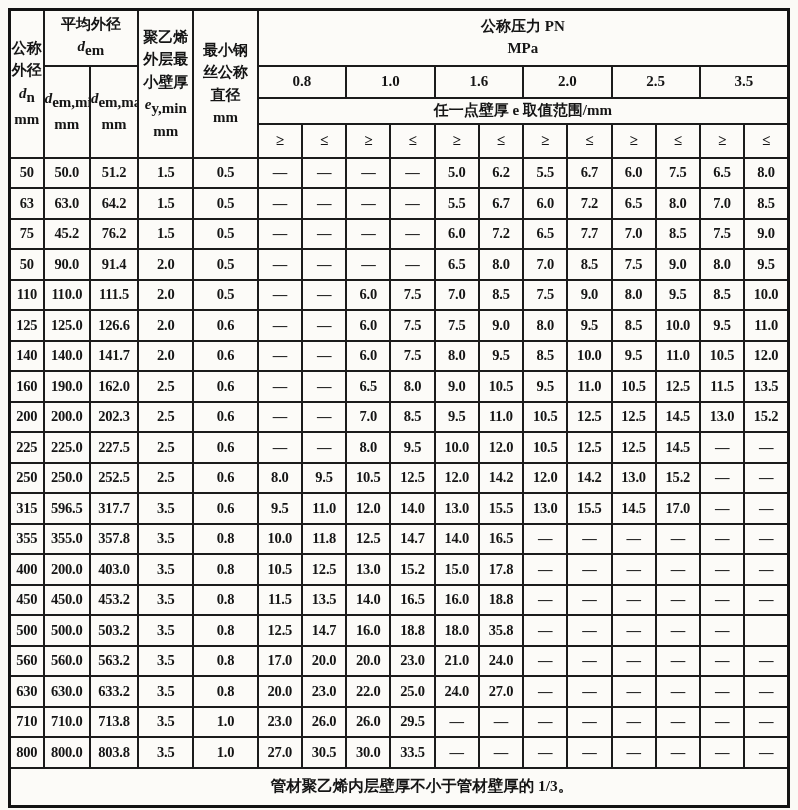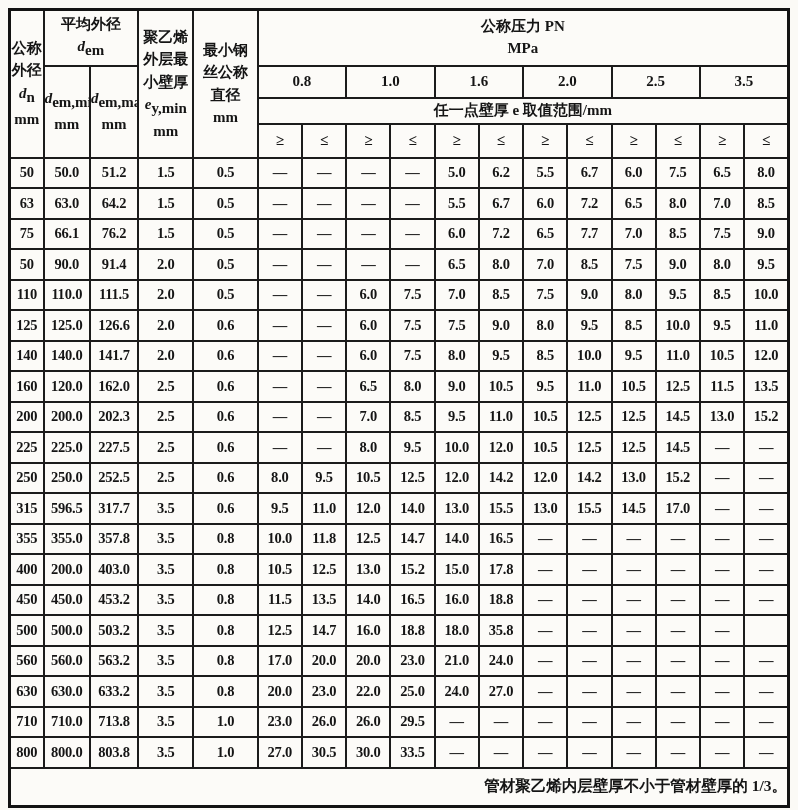--- a/index.html
+++ b/index.html
@@ -36,21 +36,21 @@
   col.c-v{width:44px;}
   thead th{font-size:15px;line-height:1.45;}
   tr.h1{height:56px;}
   tr.h2{height:32px;}
   tr.h3{height:26px;}
   tr.h4{height:34px;}
   tr.h4 th{font-size:15px;font-weight:bold;}
   tbody td{height:28.5px;font-size:14.5px;letter-spacing:-0.2px;}
   tfoot td{
     height:36px;
-    text-align:right;
+    text-align:center;
     padding-left:46px;
     font-size:15.5px;
   }
   .sym{font-size:15px;}
   .sym i{font-family:"Liberation Serif","DejaVu Serif",serif;font-style:italic;font-weight:bold;}
   .sym sub{font-size:15px;font-weight:bold;letter-spacing:0;}
   .stack div{line-height:1.5;}
   .tall{line-height:1.7;}
 </style>
 </head>
@@ -175,21 +175,21 @@
           <td>6.7</td>
           <td>6.0</td>
           <td>7.2</td>
           <td>6.5</td>
           <td>8.0</td>
           <td>7.0</td>
           <td>8.5</td>
         </tr>
         <tr>
           <td>75</td>
-          <td>66.1</td>
+          <td>45.2</td>
           <td>76.2</td>
           <td>1.5</td>
           <td>0.5</td>
           <td>—</td>
           <td>—</td>
           <td>—</td>
           <td>—</td>
           <td>6.0</td>
           <td>7.2</td>
           <td>6.5</td>
@@ -270,21 +270,21 @@
           <td>9.5</td>
           <td>8.5</td>
           <td>10.0</td>
           <td>9.5</td>
           <td>11.0</td>
           <td>10.5</td>
           <td>12.0</td>
         </tr>
         <tr>
           <td>160</td>
-          <td>120.0</td>
+          <td>190.0</td>
           <td>162.0</td>
           <td>2.5</td>
           <td>0.6</td>
           <td>—</td>
           <td>—</td>
           <td>6.5</td>
           <td>8.0</td>
           <td>9.0</td>
           <td>10.5</td>
           <td>9.5</td>

